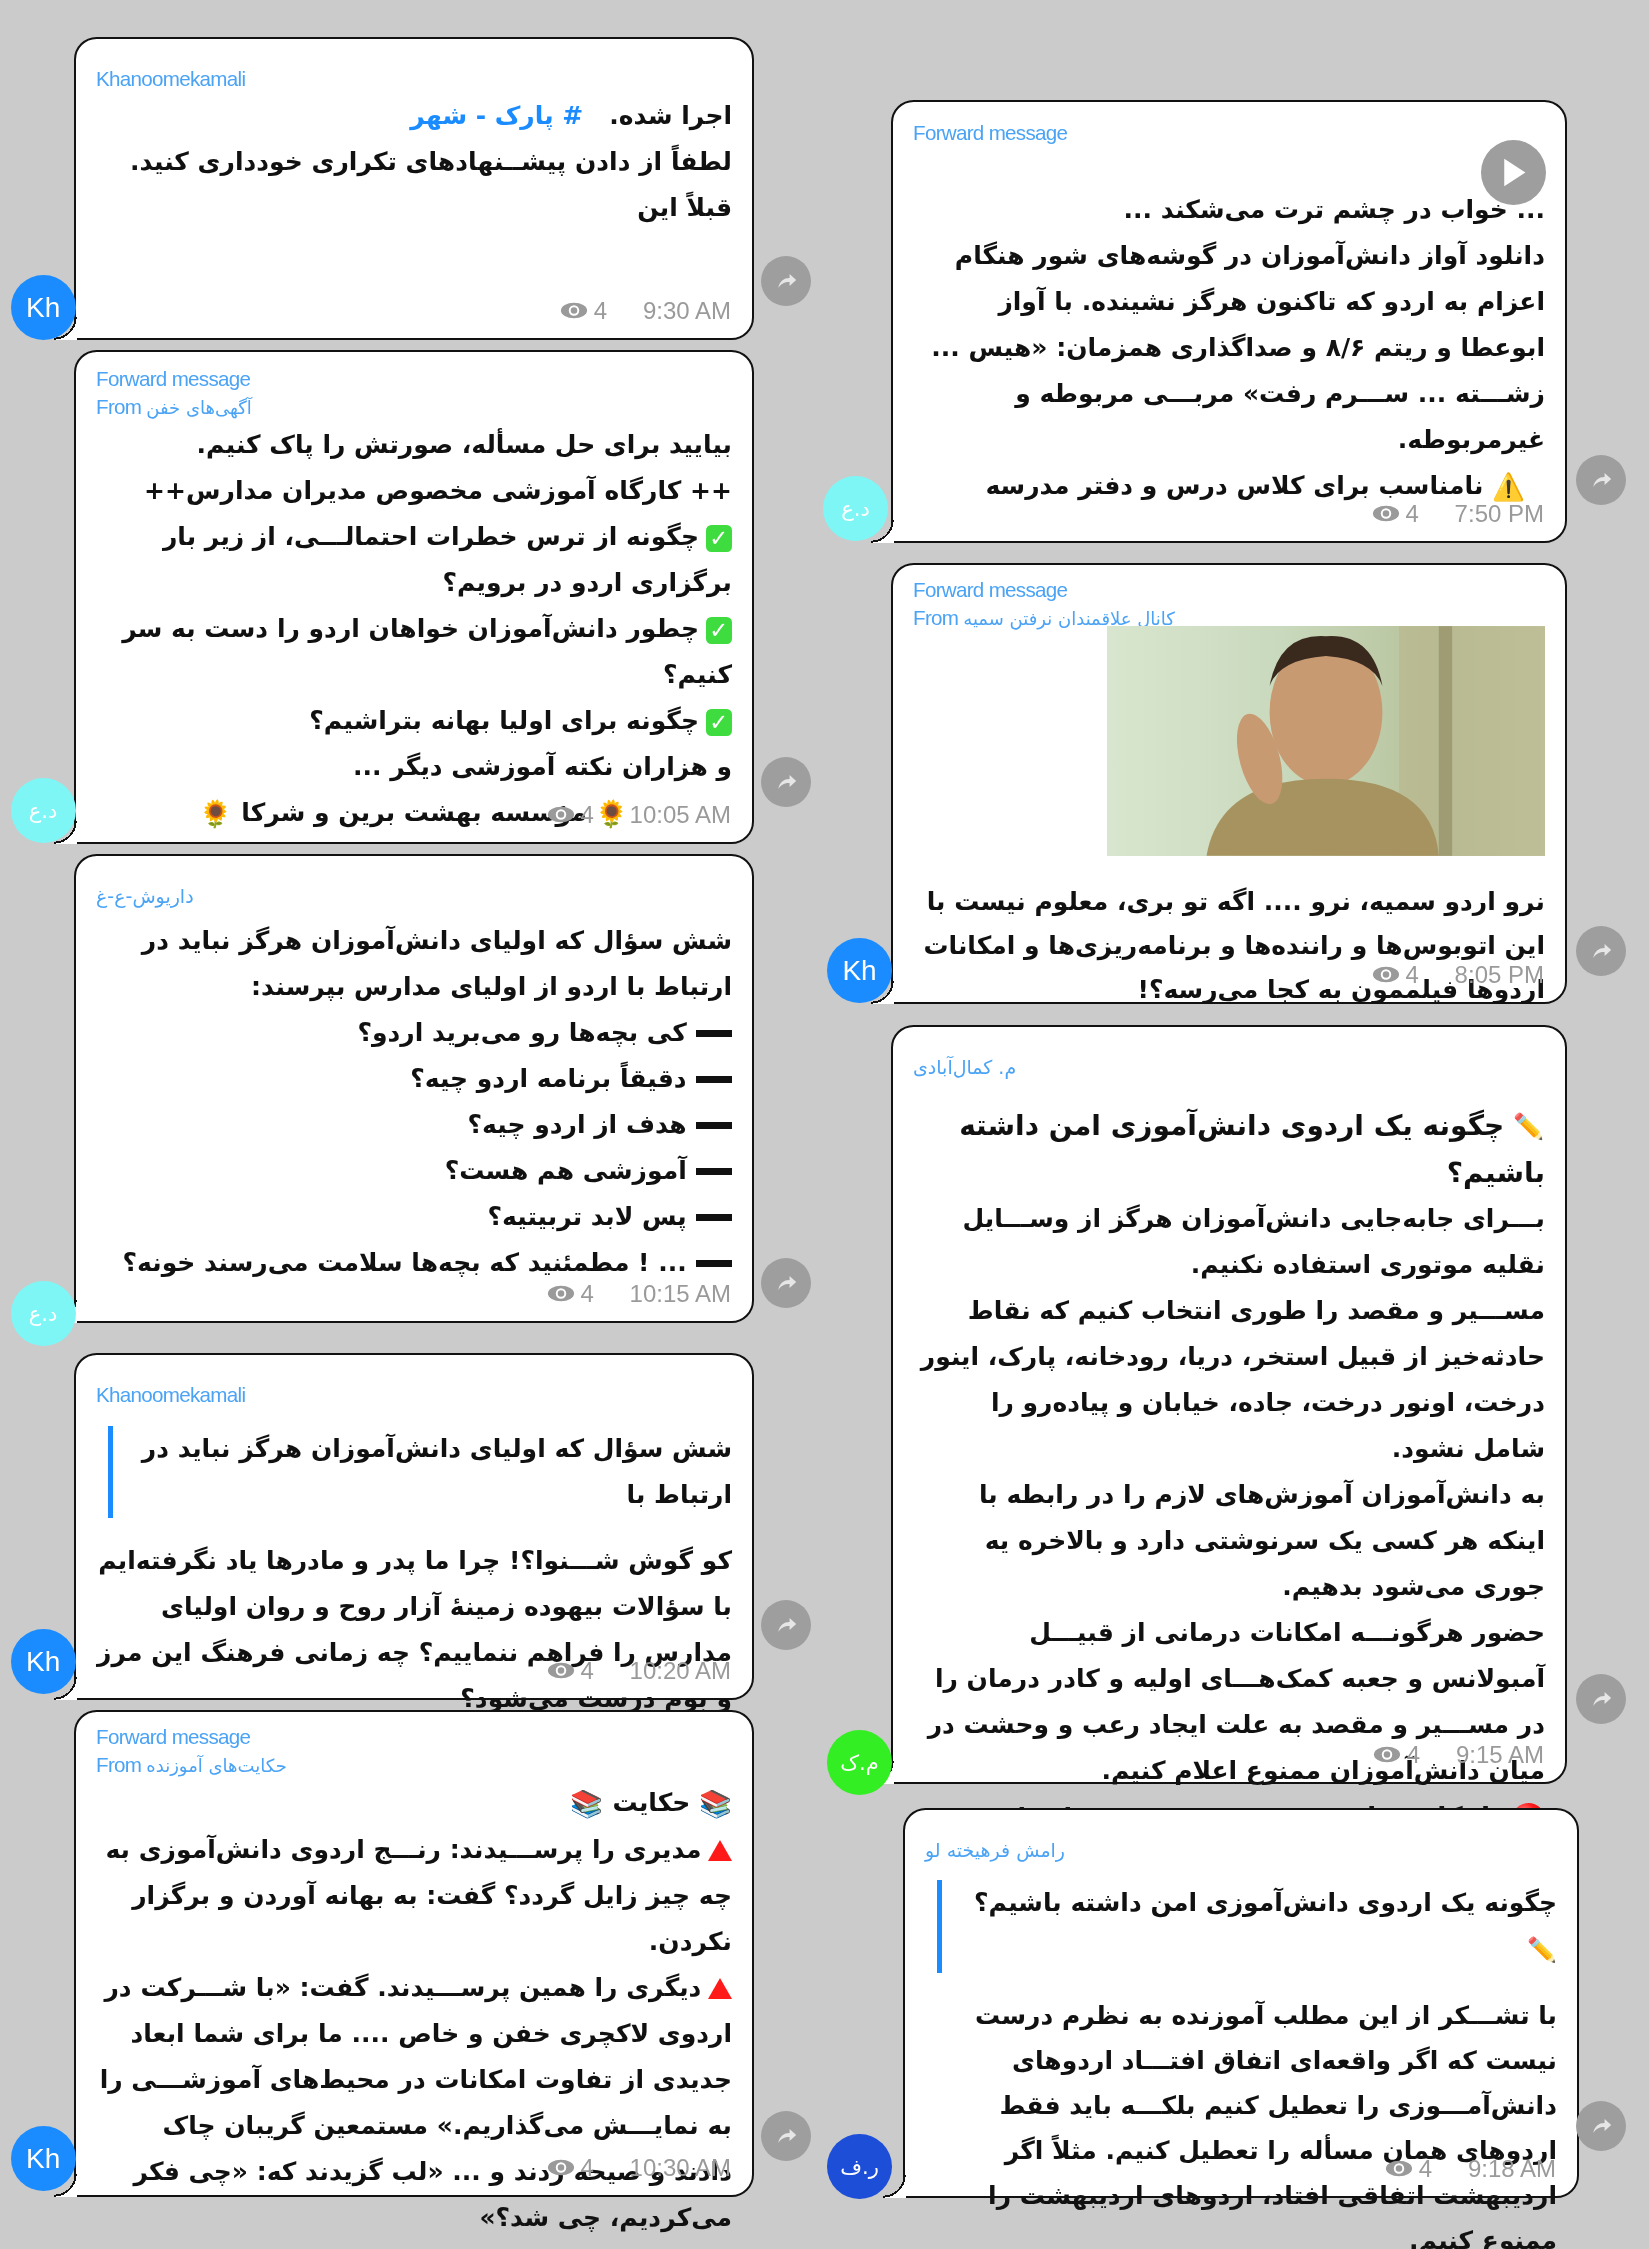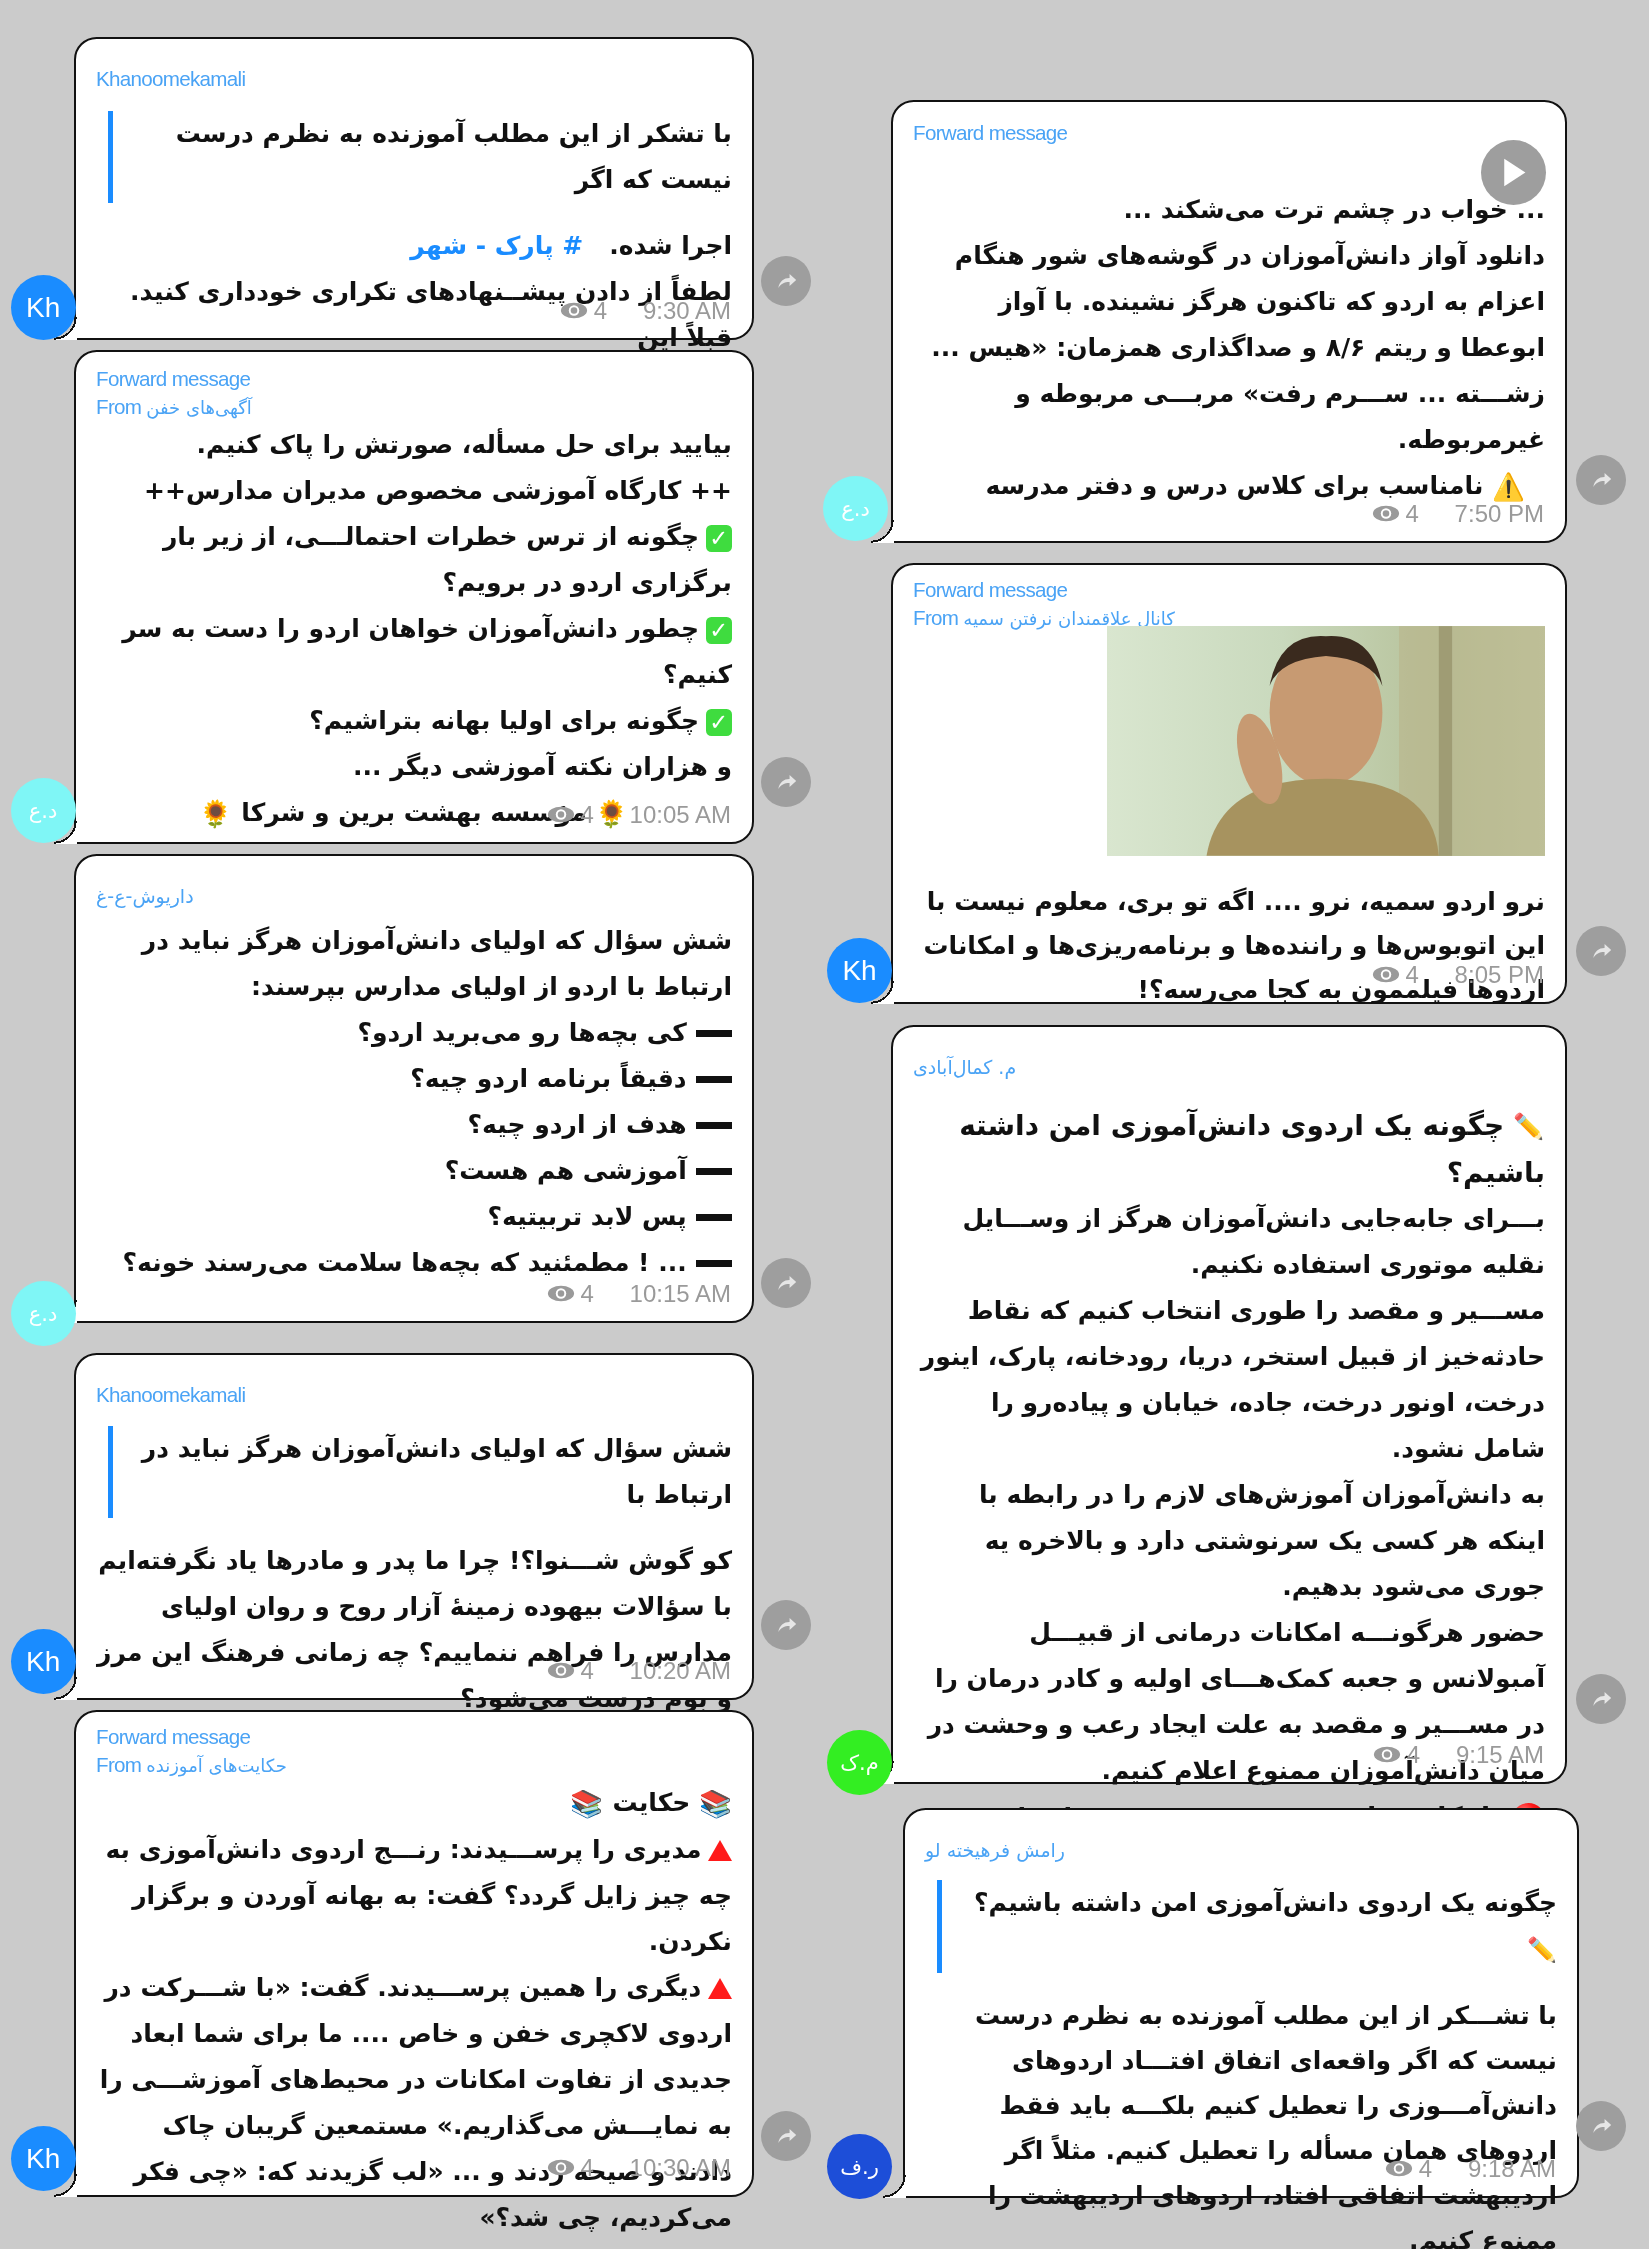--- a/index.html
+++ b/index.html
@@ -81,23 +81,20 @@
       <circle cx="21" cy="13" r="5" fill="#9a9a9a"></circle>
     </symbol>
     <symbol id="share" viewBox="0 0 40 40">
       <path d="M8 30 C10 20 16 15 25 15 L25 9 L35 18 L25 27 L25 21 C17 21 12 24 8 30 Z" fill="#e6e6e6"></path>
     </symbol>
   </defs>
 </svg>
 
 <div class="bubble" style="left:74px;top:37px;width:680px;height:303px;">
   <div class="sender">Khanoomekamali</div>
-  <div class="quote" style="min-height:80px;margin-top:18.6px;">
-    <div class="body">با تشکر از این مطلب آموزنده به نظرم درست نیست که اگر</div>
-  </div>
   <div class="body">
     <p><span>اجرا شده.</span>&nbsp;&nbsp;&nbsp;<span class="hashtag"># پارک - شهر</span></p>
     <p>لطفاً از دادن پیشــنهادهای تکراری خودداری کنید. قبلاً این</p>
   </div>
   <div class="meta">
     <svg class="eye" viewBox="0 0 42 26" width="28" height="17">
         <use href="#eye"></use>
       </svg>
     <span>4</span>
     <span class="time">9:30 AM</span>

